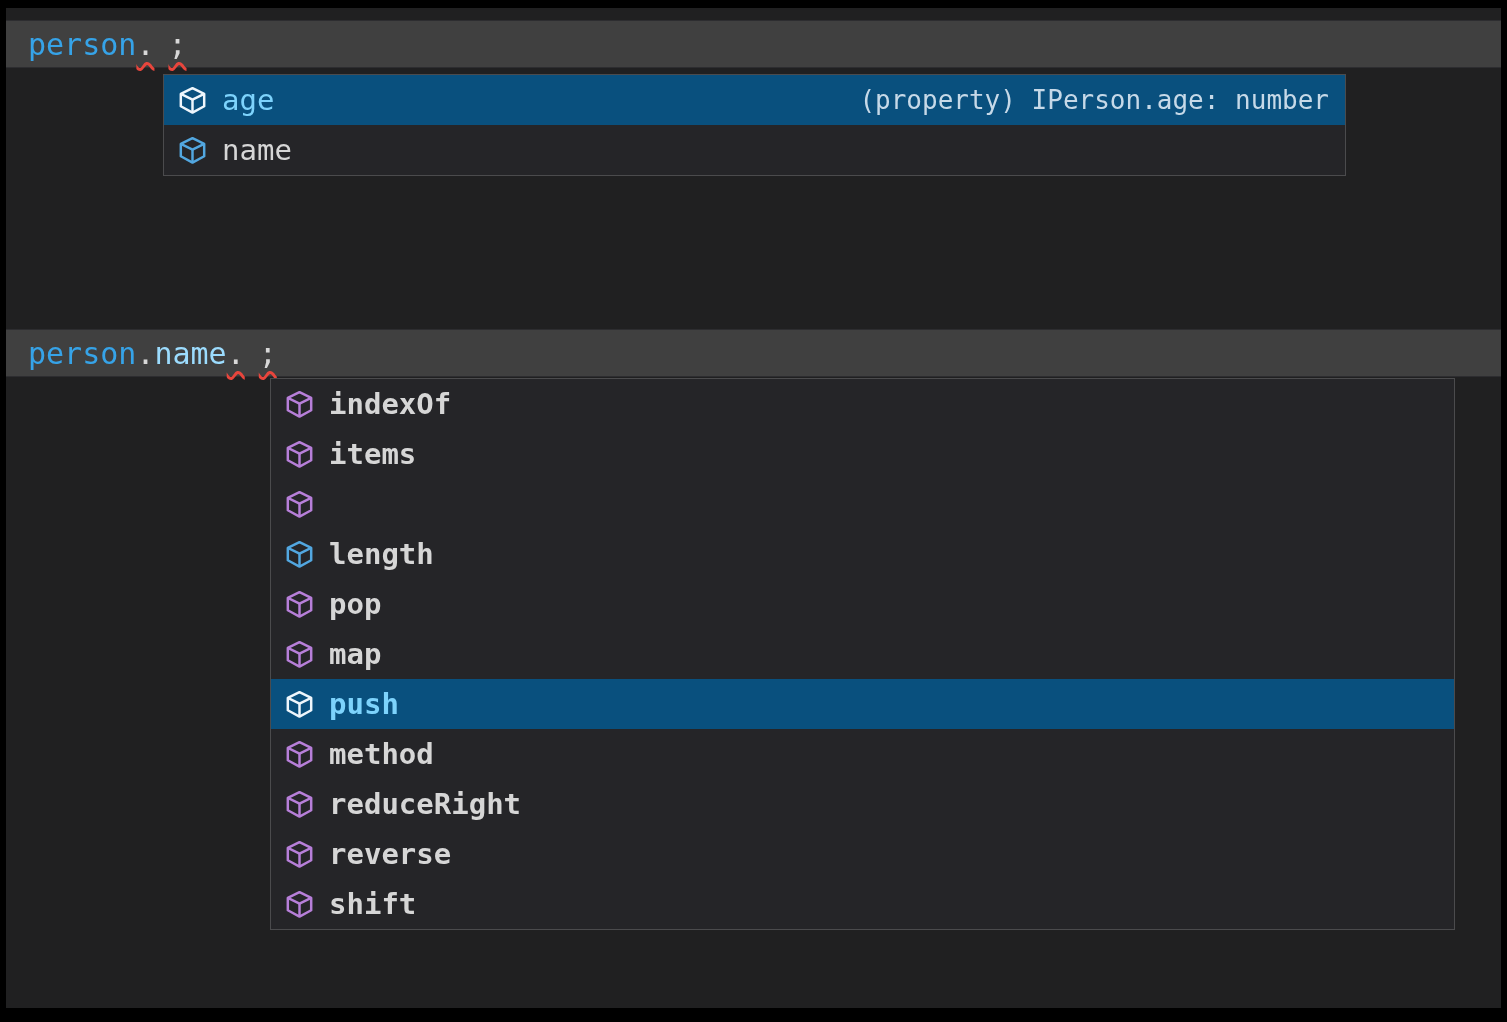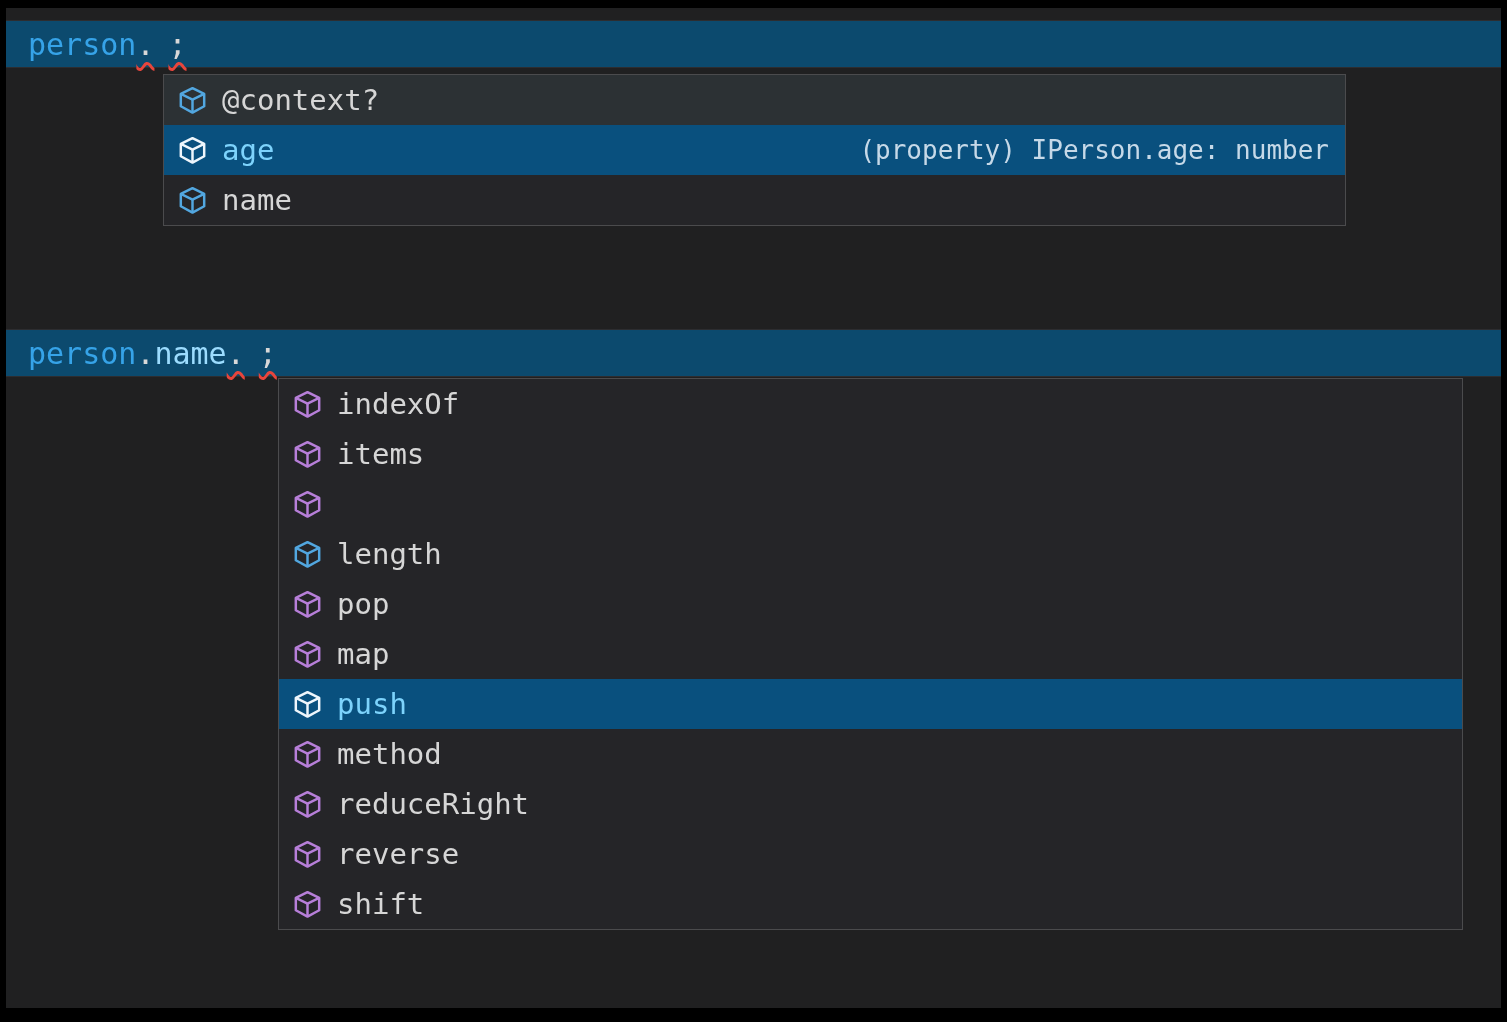--- a/index.html
+++ b/index.html
@@ -9,21 +9,21 @@
     box-sizing:border-box;
     background:#202021;
     border:solid #000;
     border-width:8px 6px 14px 6px;
     font-family:"DejaVu Sans Mono","Liberation Mono",monospace;
     overflow:hidden;
   }
   
   .code-line{
     position:absolute;left:0;right:0;height:46px;
-    background:#0c4a6e;
+    background:#404040;
     border-top:1px solid #2d2d30;
     border-bottom:1px solid #2d2d30;
     display:flex;align-items:center;
     padding-left:22px;
     font-size:30px;letter-spacing:0;
     color:#d4d4d4;white-space:pre;
   }
   .line1{top:12px;}
   .line2{top:321px;}
   .tok-var{color:#36a3e8;}
@@ -38,21 +38,21 @@
     text-underline-offset:7px;
   }
   
   .suggest{
     position:absolute;
     background:#252528;
     border:1px solid #4b4b4d;
     box-sizing:border-box;
   }
   .suggest-1{left:157px;top:66px;width:1183px;}
-  .suggest-2{left:272px;top:370px;width:1185px;}
+  .suggest-2{left:264px;top:370px;width:1185px;font-weight:bold;}
   .row{
     display:flex;align-items:center;
     height:50px;
     padding:0 16px 0 12px;
     box-sizing:border-box;
   }
   .row[data-state="hover"]{background:#2c3134;}
   .row[data-state="selected"]{background:#09507e;}
   .sym{
     display:flex;align-items:center;justify-content:center;
@@ -85,28 +85,20 @@
       <path d="M12 11.3 L12 20.8" fill="none" stroke="currentColor" stroke-width="1.8"></path>
     </g>
   </defs>
 </svg>
 
 <div class="screen">
 
   <div class="code-line line1"><span class="tok-var">person</span><span class="tok-punc squig">.</span><span class="spacer"></span><span class="tok-punc squig">;</span></div>
 
   <div class="suggest suggest-1">
-    <div class="row" data-kind="field" data-state="hover">
-      <span class="sym">
-          <svg viewBox="0 0 24 24" width="33" height="33">
-            <use href="#cube"></use>
-          </svg>
-        </span>
-      <span class="label">@context?</span>
-    </div>
     <div class="row" data-kind="field" data-state="selected">
       <span class="sym">
           <svg viewBox="0 0 24 24" width="33" height="33">
             <use href="#cube"></use>
           </svg>
         </span>
       <span class="label">age</span>
       <span class="detail">(property) IPerson.age: number</span>
     </div>
     <div class="row" data-kind="field" data-state="normal">

